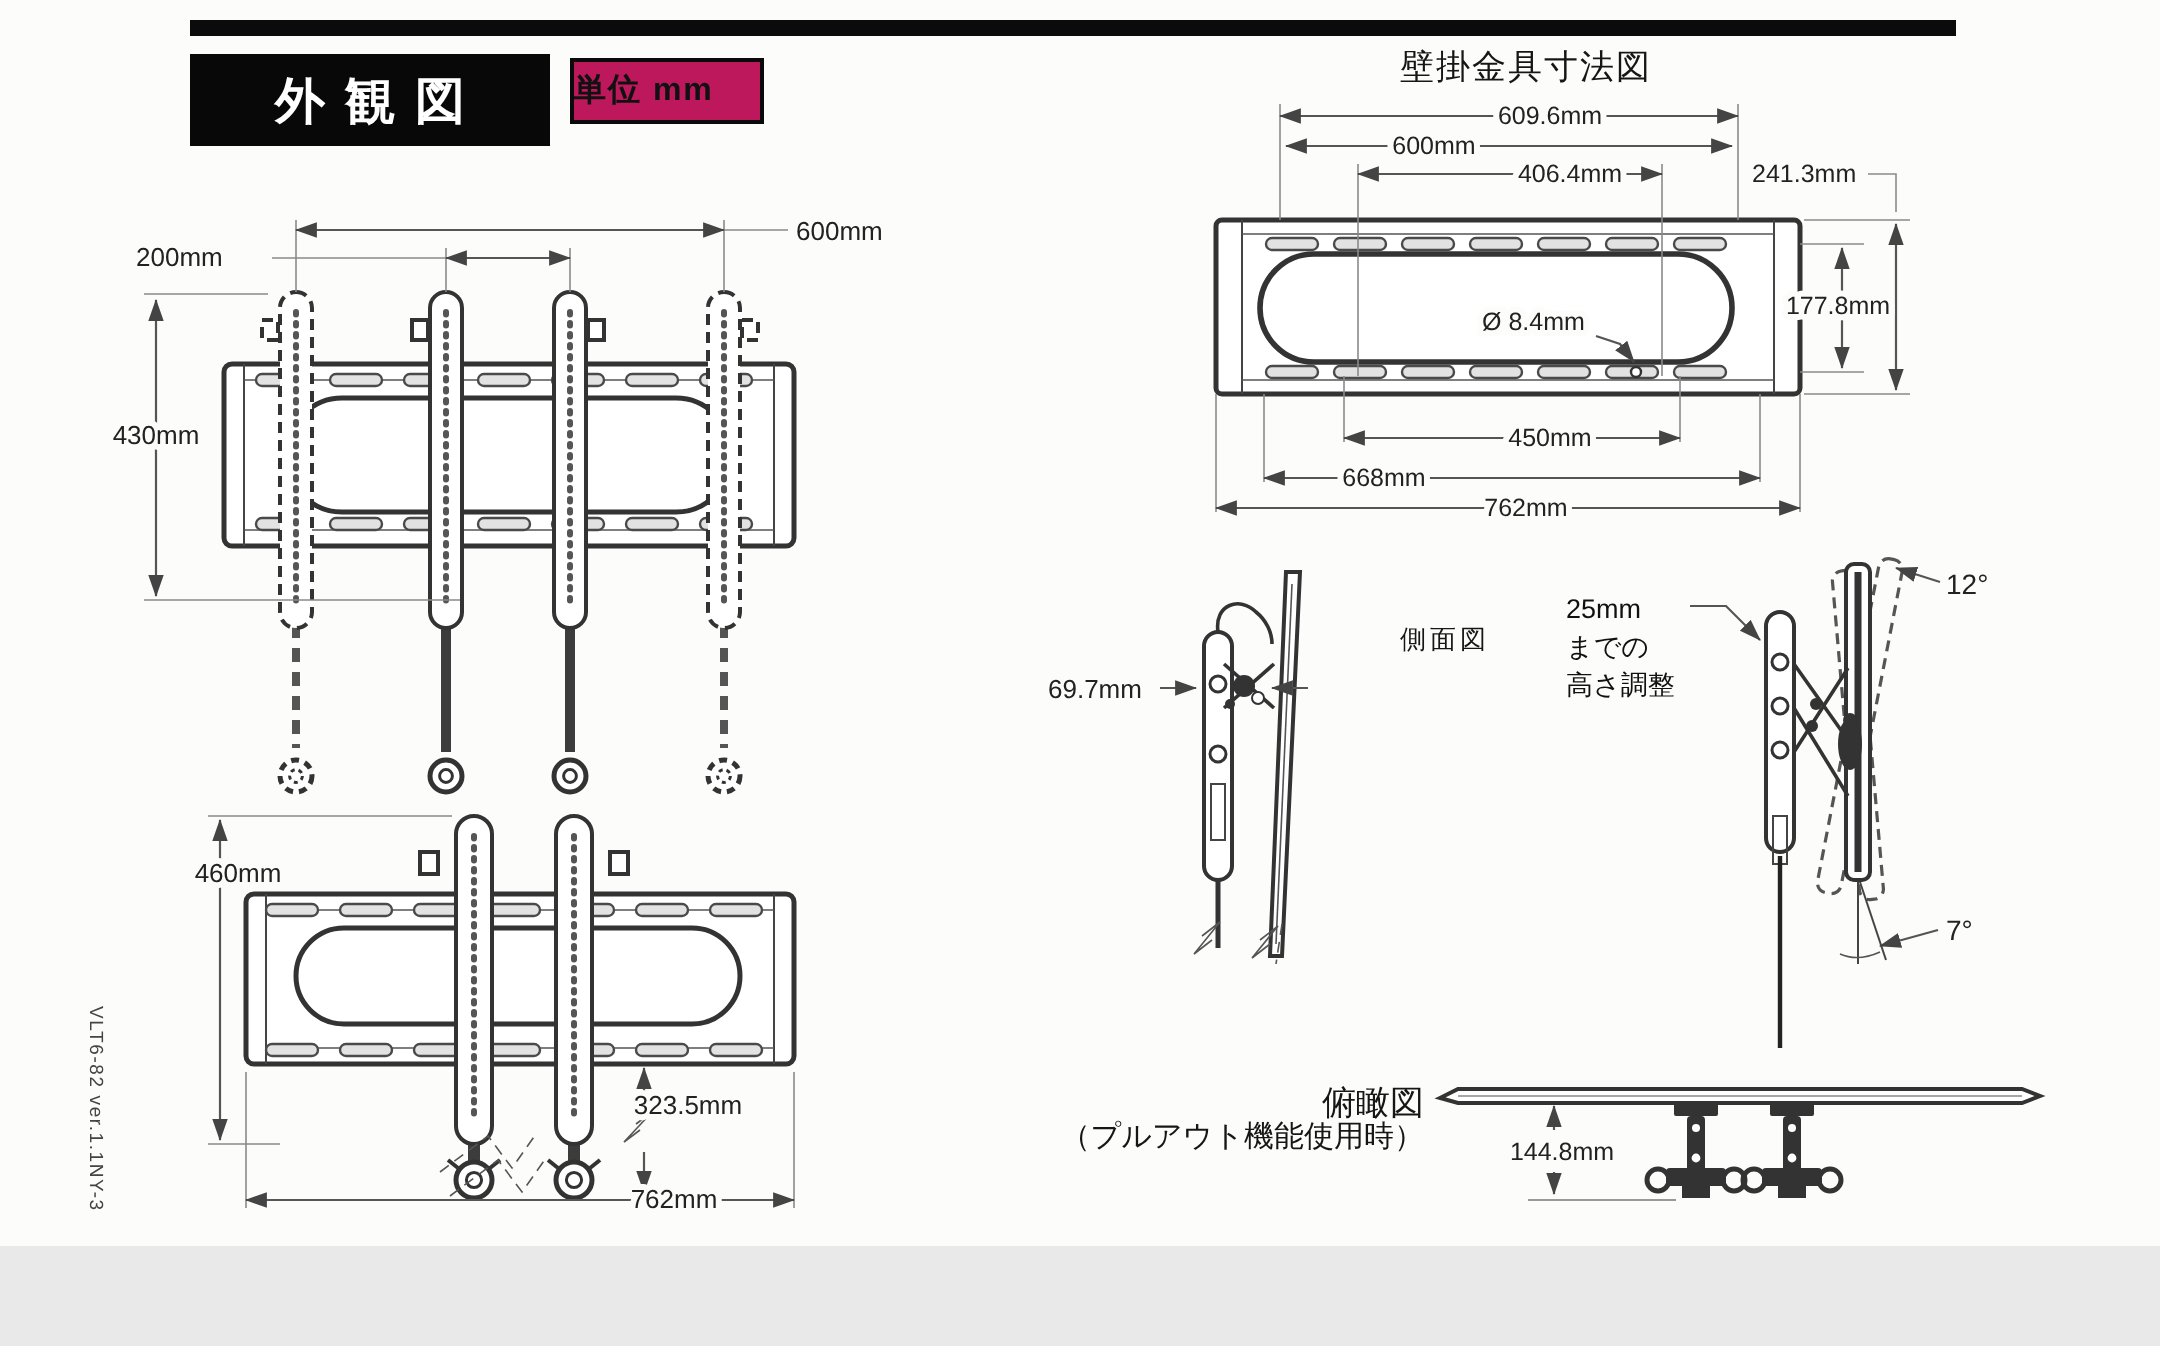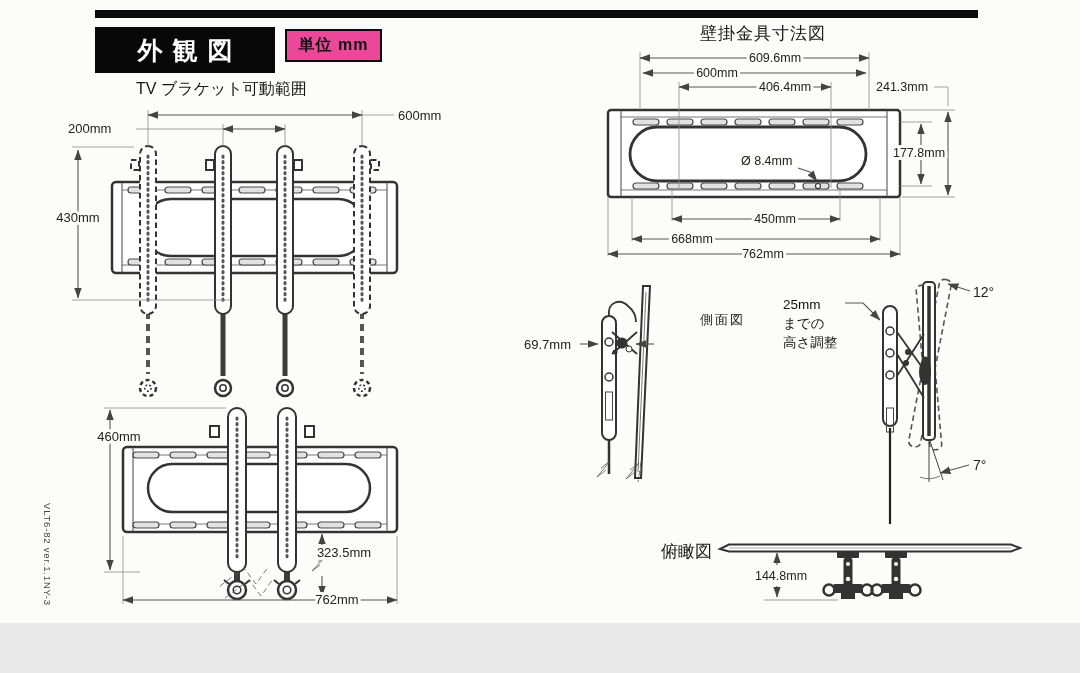--- a/index.html
+++ b/index.html
@@ -5,21 +5,21 @@
   html,body { margin:0; padding:0; background:#e9e9e9; }
   .page { position:relative; width:1080px; height:623px; background:#fcfcfb;
           font-family:"Liberation Sans", sans-serif; overflow:hidden; margin:0 auto; }
   .abs { position:absolute; }
   .top-bar { left:95px; top:10px; width:883px; height:8px; background:#0b0b0b; }
   .bottom-bar { left:0; top:656px; width:1080px; height:17px; background:#1a1a1a; }
   .title-box { left:95px; top:27px; width:180px; height:46px; background:#080808; color:#fff;
                display:flex; align-items:center; justify-content:center;
                font-size:25px; font-weight:bold; letter-spacing:10px; text-indent:10px; }
   .unit-box { left:285px; top:29px; width:93px; height:29px; border:2.5px solid #0a0a0a;
-              background:#ec4899; display:flex; align-items:center; justify-content:center;
+              background:#be185d; display:flex; align-items:center; 
               font-size:16px; font-weight:bold; letter-spacing:1px; color:#111; }
   .fig-title { color:#161616; white-space:nowrap; }
   .front-title { left:136px; top:79px; font-size:16px; }
   .wall-title  { left:700px; top:22px; font-size:17px; letter-spacing:1px; }
   .side-title  { left:700px; top:311px; font-size:13px; letter-spacing:2px; }
   .topview-block { left:500px; top:542px; width:212px; text-align:right; color:#161616; line-height:1.12; }
   .topview-block .t1 { font-size:17px;text-align:right; }
   .topview-block .t2 { font-size:15px; }
   .page-num { left:535px; top:623px; width:70px; text-align:center;
               font-family:"Liberation Serif", serif; font-size:15px; color:#222; }
@@ -55,25 +55,25 @@
 
 <div class="page">
 
   <div class="abs top-bar"></div>
   <div class="abs title-box">
     <span>外観図</span>
   </div>
   <div class="abs unit-box">
     <span>単位 mm</span>
   </div>
-  <div class="abs fig-title front-title">TV ブラケット可動範囲</div>
   <div class="abs fig-title wall-title">壁掛金具寸法図</div>
   <div class="abs fig-title side-title">側面図</div>
   <div class="abs topview-block">
     <div class="t1">俯瞰図</div>
+    <div class="t2">（プルアウト機能使用時）</div>
   </div>
   <div class="abs doc-code">VLT6-82 ver.1.1NY-3</div>
   <div class="abs page-num">（3）</div>
   <div class="abs bottom-bar"></div>
 
   <svg class="svg-front" viewBox="40 100 420 515">
     <defs>
       <marker id="arr" viewBox="0 0 10 7" markerWidth="11" markerHeight="8" refX="9.5" refY="3.5" orient="auto-start-reverse" markerUnits="userSpaceOnUse">
         <path d="M0,0 L10,3.5 L0,7 Z" fill="#444"></path>
       </marker>

